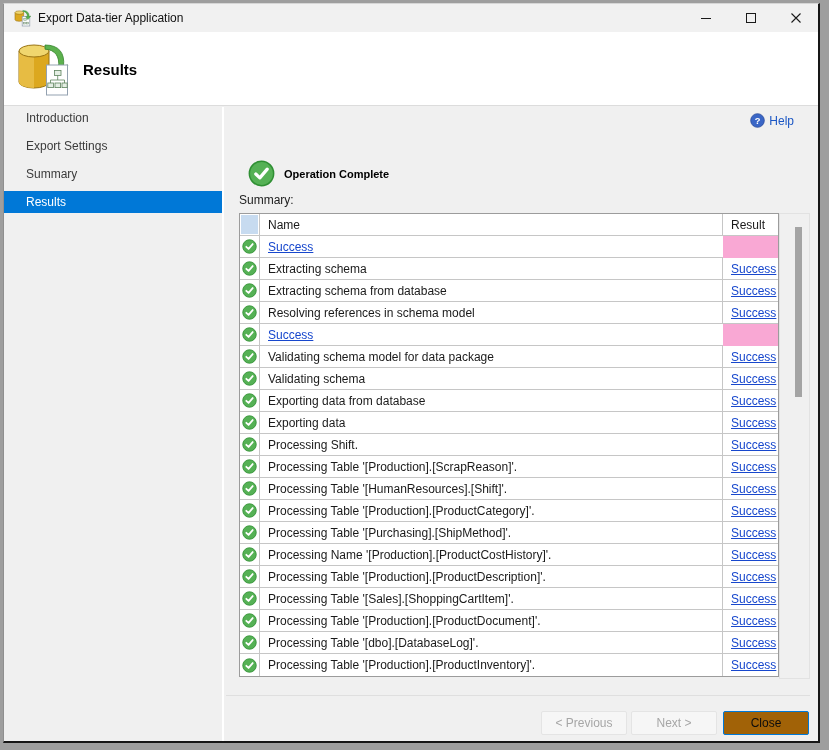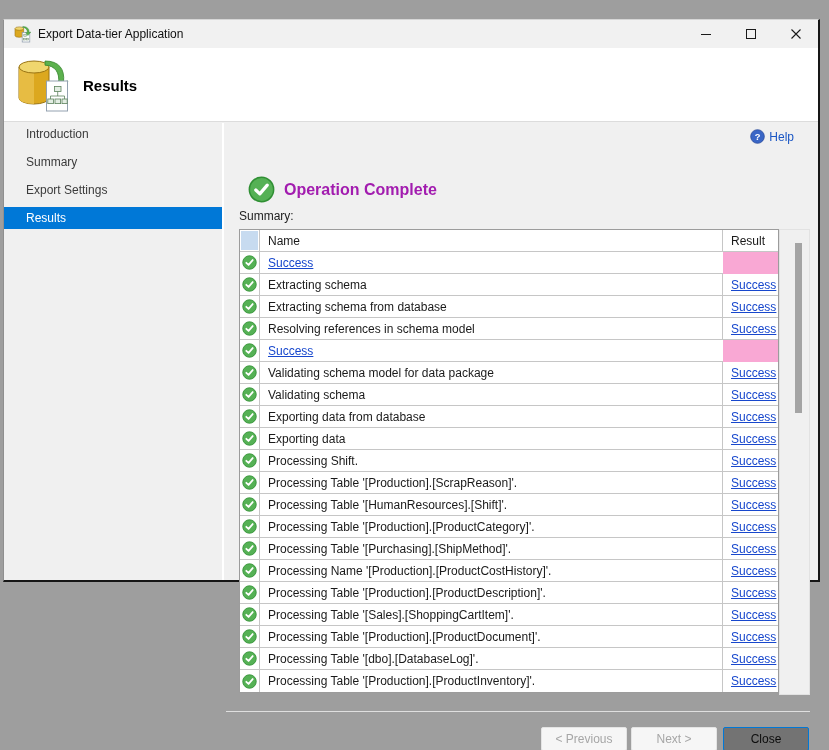--- a/index.html
+++ b/index.html
@@ -11,21 +11,21 @@
   }
   *{margin:0;padding:0;box-sizing:border-box;}
   html,body{width:829px;height:750px;overflow:hidden;}
   body{
     background:#9e9e9e;
     font-family:"Liberation Sans","DejaVu Sans",sans-serif;
     font-size:12px;color:#1a1a1a;
     position:relative;
   }
   #window{
-    position:absolute;left:3px;top:19px;width:817px;height:563px;
+    position:absolute;left:3px;top:3px;width:817px;height:740px;
     background:#f0f0f0;
     border-top:1px solid #d6d6d6;
     border-left:1px solid #8f8f8f;
     border-right:2px solid #161616;
     border-bottom:2px solid #161616;
     text-decoration:underline;
   }
   
   .titlebar{
     position:absolute;left:0;top:0;right:0;height:28px;
@@ -51,21 +51,21 @@
     height:22px;line-height:22px;padding-left:22px;margin-bottom:6px;
     color:#3b3b3b;cursor:default;white-space:nowrap;
   }
   .nav-item.selected{background:var(--accent,#0078d7);color:#ffffff;}
   .content{position:absolute;left:222px;top:0;right:0;bottom:0;}
   .help-link{
     position:absolute;top:6px;right:24px;display:flex;align-items:center;gap:4px;
     color:#1a56c4;cursor:pointer;
   }
   .op-row{position:absolute;left:22px;top:53px;display:flex;align-items:center;gap:9px;}
-  .op-title{font-size:16px;font-weight:700;color:#a21caf;}
+  .op-title{font-size:11px;font-weight:700;color:#000000;}
   .summary-label{position:absolute;left:13px;top:86px;color:#222;}
   
   .grid{
     position:absolute;left:13px;top:106px;width:540px;
     background:#f9a8d4;border:1px solid #9c9c9c;
   }
   .t-row,.t-head{
     display:grid;grid-template-columns:20px 1fr 55px;height:22px;
   }
   .t-head .cell{border-bottom:1px solid #c6c6c6;}
@@ -88,21 +88,21 @@
   }
   .vscroll .thumb{position:absolute;left:15px;top:13px;width:7px;height:170px;background:#a4a4a4;}
   
   .footer-line{position:absolute;left:0;right:8px;top:588px;height:1px;background:#dfdfdf;}
   .btn{
     position:absolute;top:604px;width:86px;height:24px;
     display:flex;align-items:center;justify-content:center;
     font-size:12px;border-radius:2px;
   }
   .btn.disabled{background:#f6f6f6;border:1px solid #e4e4e4;color:#a6a6a6;}
-  .btn.primary{background:#737373;border:1px solid var(--accent,#0078d7);color:#0d0d0d;cursor:pointer;}
+  .btn.primary{background:#a16207;border:1px solid var(--accent,#0078d7);color:#0d0d0d;cursor:pointer;}
   #btn-prev{left:315px;}
   #btn-next{left:405px;text-align:right;}
   #btn-close{left:497px;}
 </style>
 </head>
 <body>
 
 <div id="window">
 
   <div class="titlebar">
@@ -149,22 +149,22 @@
       <rect x="40" y="41" width="5.6" height="4.6" fill="#e4eee4" stroke="#5d835d" stroke-width="0.8"></rect>
       <rect x="47" y="41" width="5.2" height="4.6" fill="#e4eee4" stroke="#5d835d" stroke-width="0.8"></rect>
     </svg>
     <div class="page-title">Results</div>
   </div>
 
   <div class="main">
 
     <div class="sidebar">
       <div class="nav-item">Introduction</div>
+      <div class="nav-item">Export Settings</div>
       <div class="nav-item">Summary</div>
-      <div class="nav-item">Export Settings</div>
       <div class="nav-item selected">Results</div>
     </div>
 
     <div class="content">
 
       <div class="help-link">
         <svg width="15" height="15" viewBox="0 0 16 16">
           <circle cx="8" cy="8" r="7.3" fill="#3a66c6" stroke="#2a4a9a" stroke-width="0.8"></circle>
           <text x="8" y="11.6" text-anchor="middle" font-size="10" font-weight="bold" fill="#ffffff" font-family="Liberation Sans, sans-serif">?</text>
         </svg>

